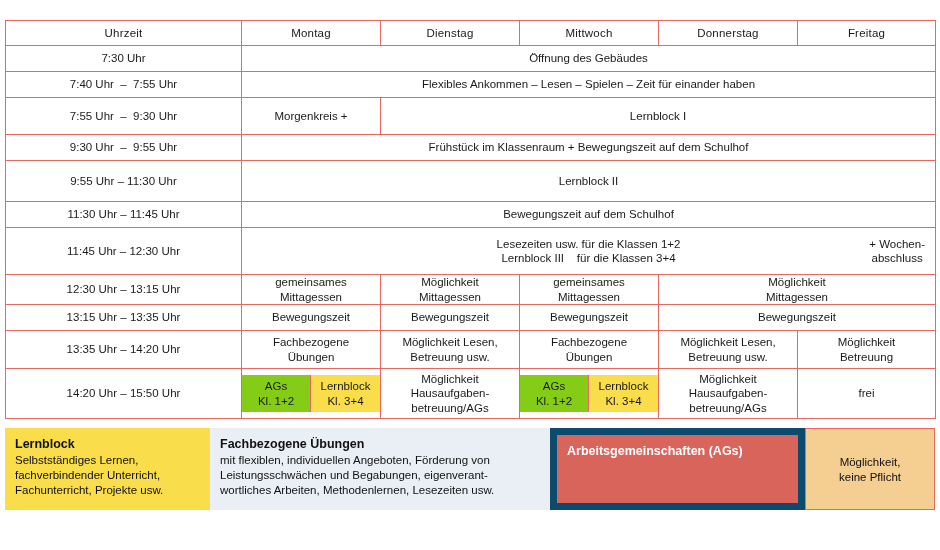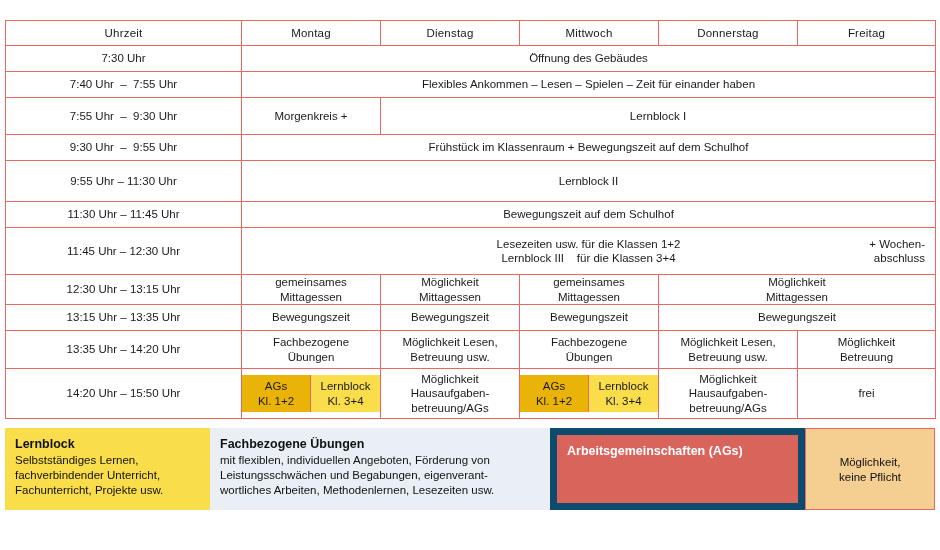--- a/index.html
+++ b/index.html
@@ -56,21 +56,21 @@
     white-space: pre;
   }
 
   
   .c-green  { background: #7BAF47; }
   .c-yellow { background: #F9DD4A; }
   .c-white  { background: #ffffff; }
   .c-orange-dark  { background: #EFB25B; }
   .c-orange-light { background: #F5CE92; }
   .c-blue   { background: #D7E4F0; }
-  .c-red    { background: #eab308; }
+  .c-red    { background: #84cc16; }
 
   .pad { padding: 5px 6px; }
 
   
   .splitwrap {
     display: flex;
     width: 100%;
     height: 100%;
   }
   .splitwrap > div {
@@ -94,21 +94,21 @@
     position: absolute;
     left: 0; right: 0; top: 50%;
     transform: translateY(-50%);
     text-align: center;
     white-space: pre;
   }
   .lese-right {
     position: absolute;
     right: 10px; top: 50%;
     transform: translateY(-50%);
-    text-align: right;
+    text-align: center;
     white-space: pre;
   }
 
   
   .legend {
     display: flex;
     width: 930px;
     margin-top: 9px;
     height: 82px;
   }

